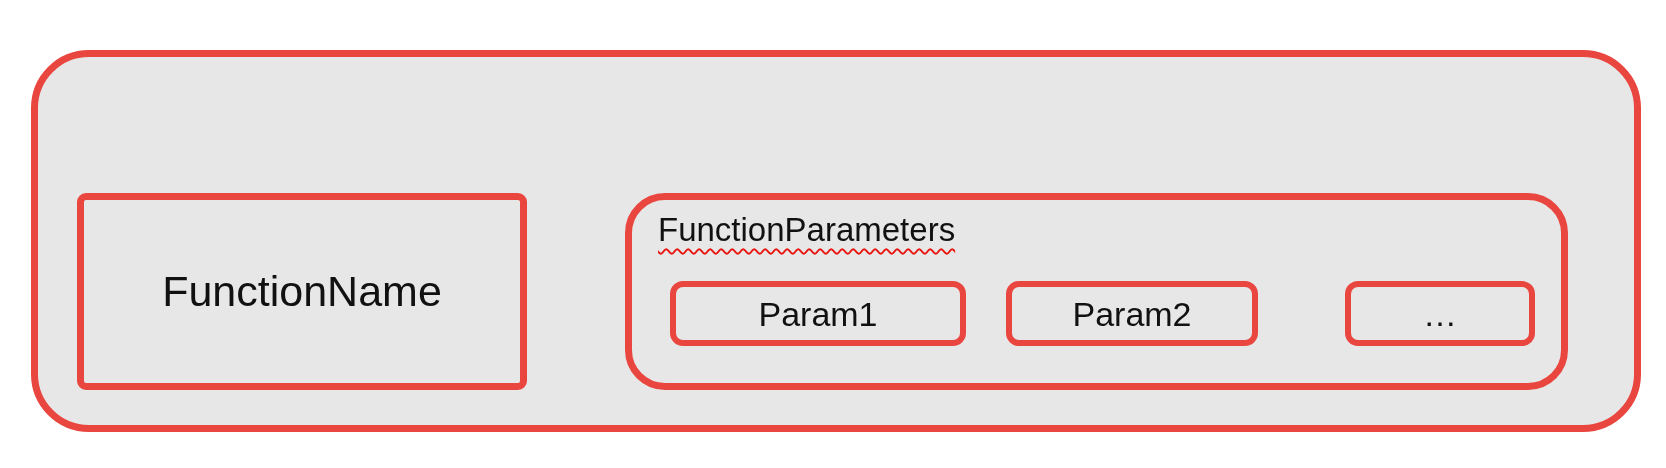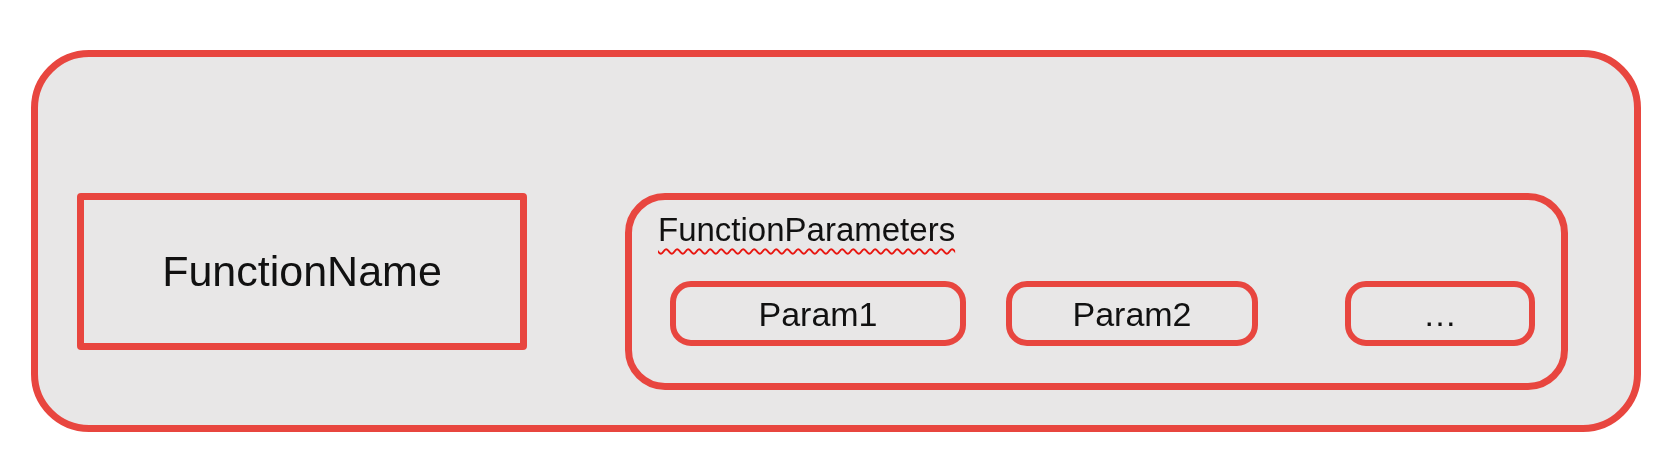--- a/index.html
+++ b/index.html
@@ -35,24 +35,24 @@
     line-height: 1;
     color: var(--text-black, #111111);
     white-space: nowrap;
   }
   
   .function-name-box {
     position: absolute;
     left: 39px;
     top: 136px;
     width: 450px;
-    height: 157px;
+    height: 197px;
     box-sizing: border-box;
     border: 7px solid var(--outline-red, #e8463f);
-    border-radius: 4px;
+    border-radius: 9px;
     display: flex;
     align-items: center;
     justify-content: center;
   }
   .function-name-label {
     font-size: 43px;
     line-height: 1;
     color: var(--text-black, #111111);
     white-space: nowrap;
   }
@@ -80,21 +80,21 @@
     text-decoration-color: var(--squiggle-red, #e81610);
     text-decoration-thickness: 2px;
     text-underline-offset: 7px;
   }
   .param-box {
     position: absolute;
     top: 81px;
     height: 65px;
     box-sizing: border-box;
     border: 6px solid var(--outline-red, #e8463f);
-    border-radius: 21px;
+    border-radius: 13px;
     display: flex;
     align-items: center;
     justify-content: center;
   }
   .param-box.p1 { left: 38px;  width: 296px; }
   .param-box.p2 { left: 374px; width: 252px; }
   .param-box.p3 { left: 713px; width: 190px; }
   .param-label {
     font-size: 34px;
     line-height: 1;

